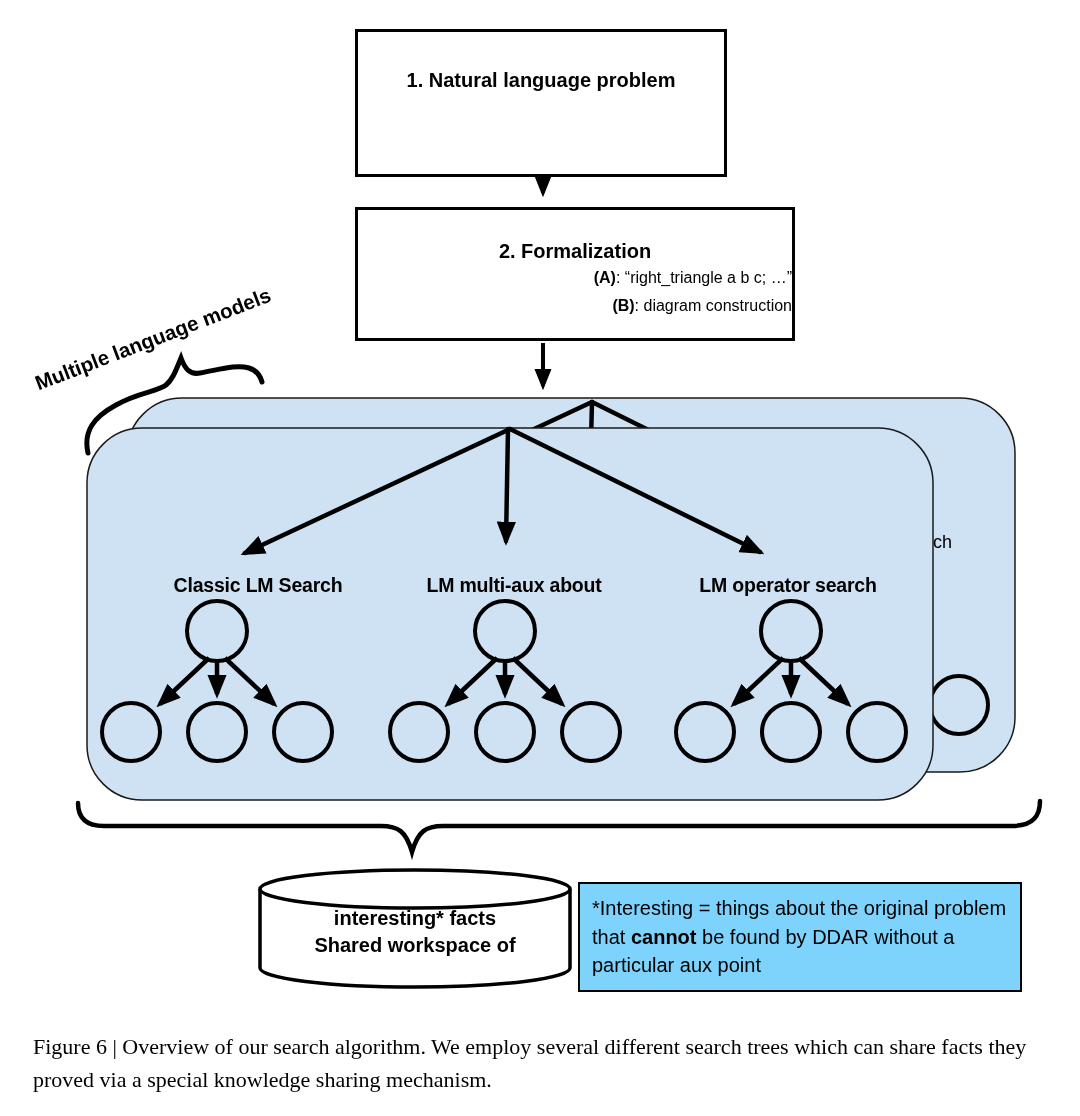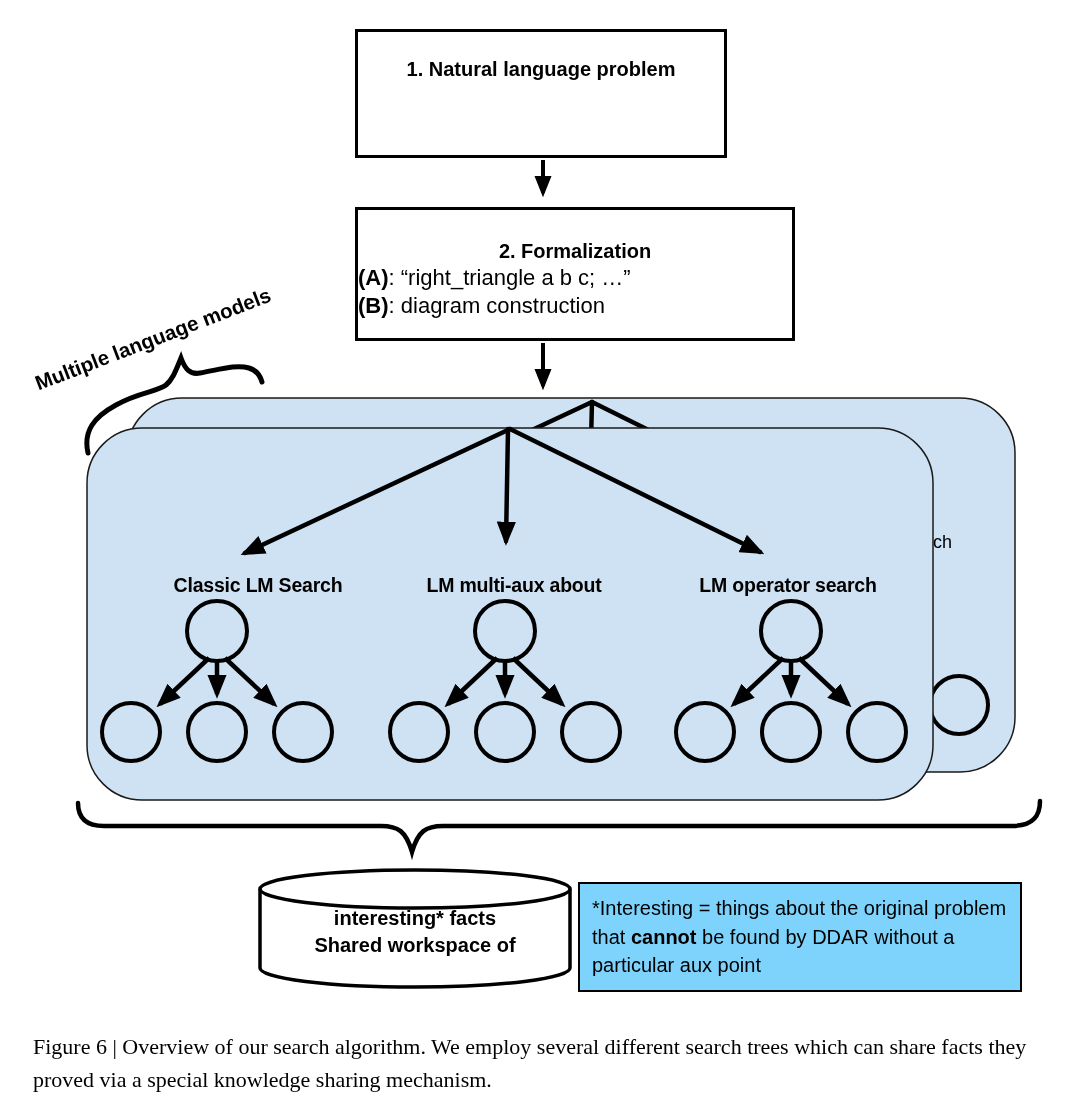--- a/index.html
+++ b/index.html
@@ -7,21 +7,21 @@
     position:relative;width:1080px;height:1116px;background:#fff;
     font-family:"Liberation Sans",sans-serif;color:#000;overflow:hidden;
   }
   .canvas svg{position:absolute;left:0;top:0;}
   .flowbox{
     position:absolute;background:#fff;border:3px solid #000;box-sizing:border-box;
     text-align:center;
   }
   .flowbox .title{font-weight:bold;font-size:20px;line-height:26px;}
   .flowbox .sub{font-size:19.5px;line-height:26px;}
-  .b2line{font-size:22px;line-height:28px;text-align:left;padding-left:0;white-space:nowrap;}
+  .b2line{font-size:16px;line-height:28px;text-align:right;padding-left:0;white-space:nowrap;}
   .tree-label{
     position:absolute;font-weight:bold;font-size:19.5px;letter-spacing:-0.2px;
     white-space:nowrap;transform:translateX(-50%);
   }
   .models-label{
     position:absolute;left:36px;top:372px;font-weight:bold;font-size:20.5px;
     white-space:nowrap;transform:rotate(-21deg);transform-origin:0 50%;
   }
   .partial-label{position:absolute;left:933px;top:532px;font-weight:normal;font-size:18px;}
   .cyl-label{
@@ -90,21 +90,21 @@
     <path d="M78,803 C78,818 86,826 104,826 L381,826
              C398,826 406,831 412,852 C418,831 426,826 443,826
              L1012,826 C1032,826 1040,817 1040,801" fill="none" stroke="#000" stroke-width="4.5" stroke-linecap="round"></path>
 
     <g>
       <path d="M260,889 L260,968 A155,19 0 0 0 570,968 L570,889" fill="#fff" stroke="#000" stroke-width="3.5"></path>
       <ellipse cx="415" cy="889" rx="155" ry="19" fill="#fff" stroke="#000" stroke-width="3.5"></ellipse>
     </g>
   </svg>
 
-  <div class="flowbox" style="left:355px;top:29px;width:372px;height:129px;padding-top:24px;">
+  <div class="flowbox" style="left:355px;top:29px;width:372px;height:148px;padding-top:35px;">
     <div class="title">1. Natural language problem</div>
   </div>
 
   <div class="flowbox" style="left:355px;top:207px;width:440px;height:134px;padding-top:28px;">
     <div class="title">2. Formalization</div>
     <div class="b2line"><b>(A)</b><span>: “right_triangle a b c; …”</span></div>
     <div class="b2line"><b>(B)</b><span>: diagram construction</span></div>
   </div>
 
   <div class="models-label">Multiple language models</div>

